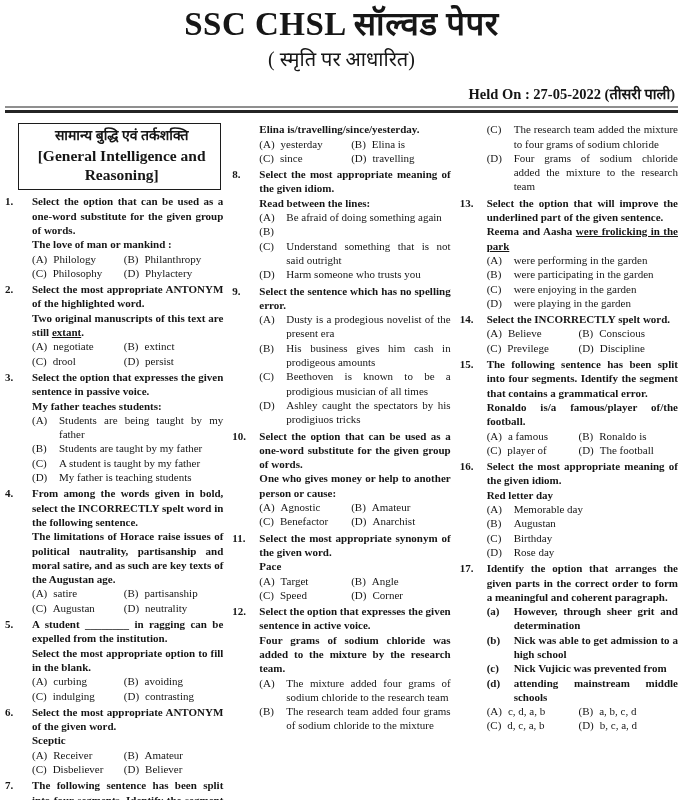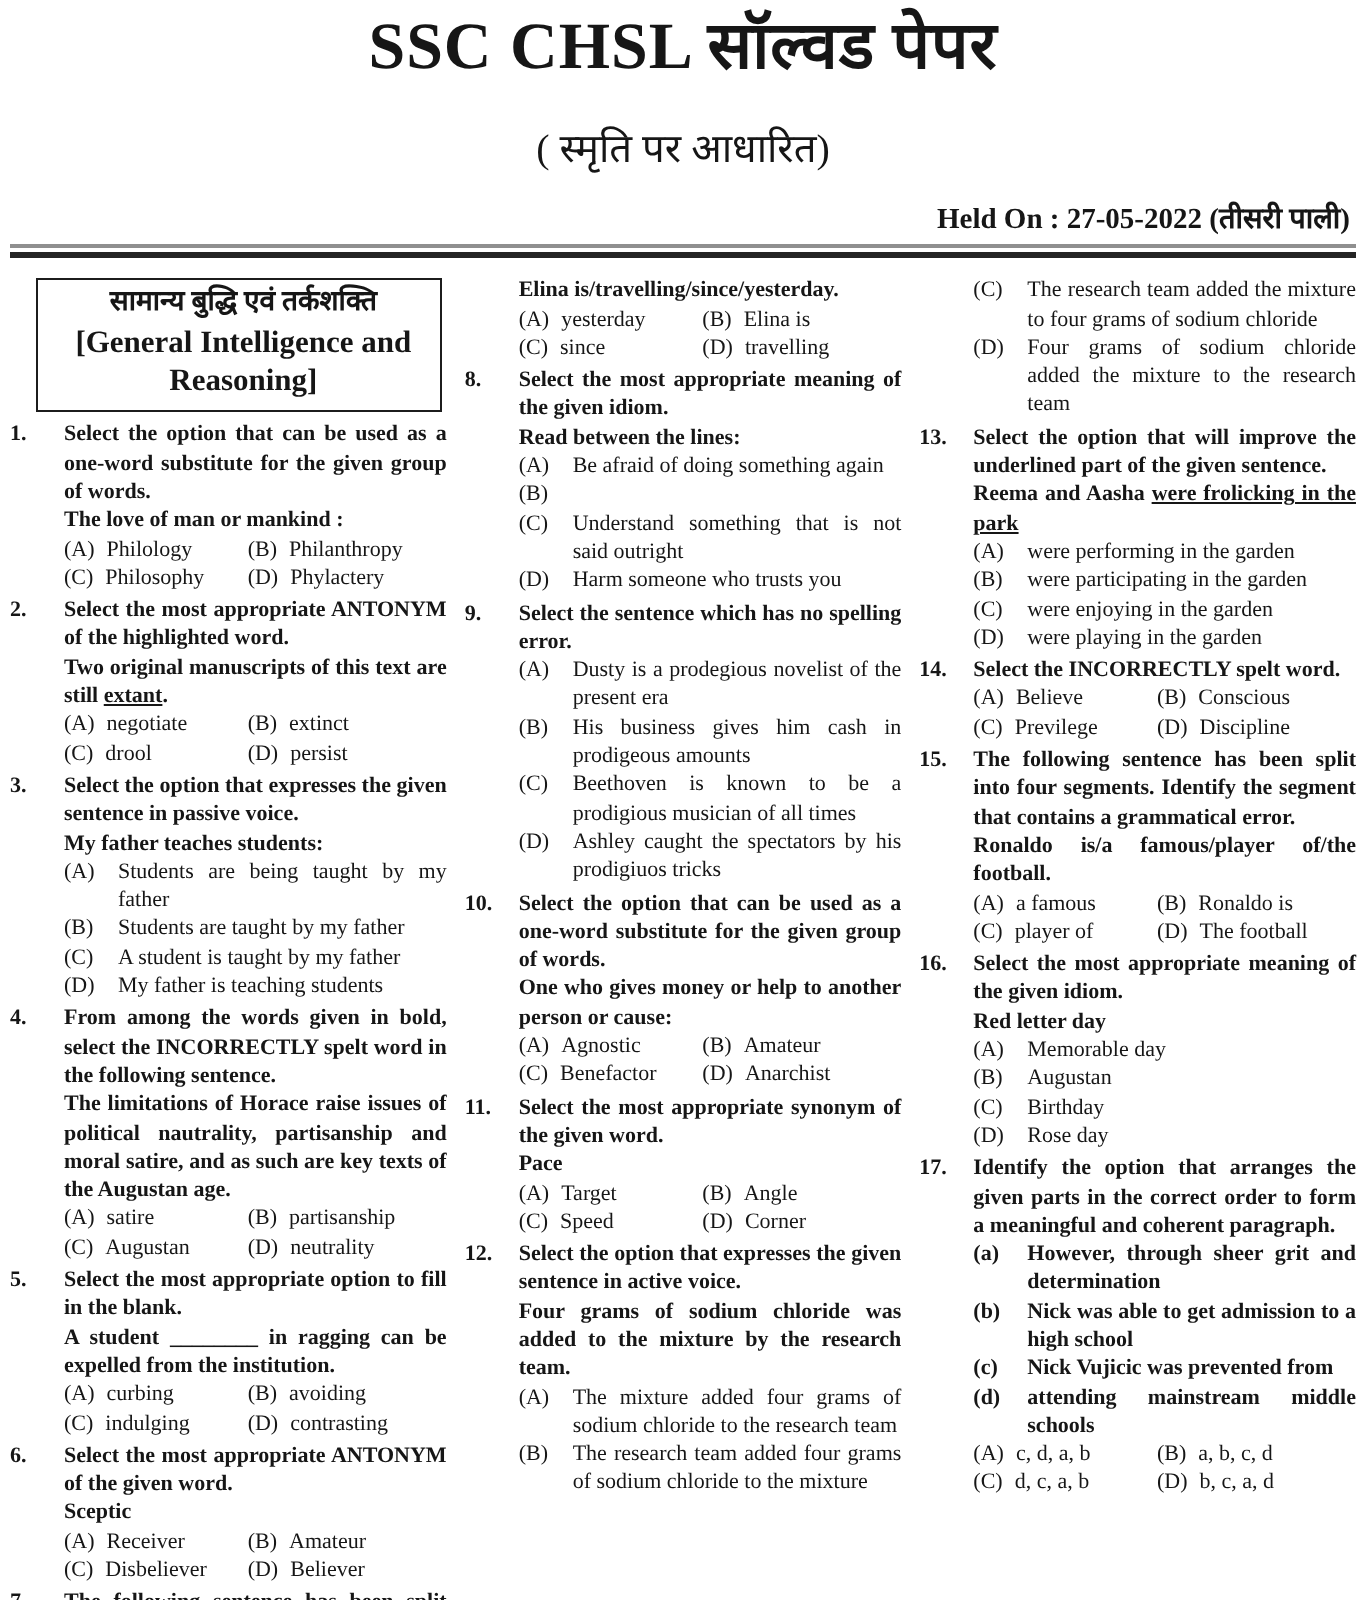--- a/index.html
+++ b/index.html
@@ -7,21 +7,21 @@
   body {
     width:683px; height:800px;
     font-family:"Liberation Serif", serif;
     color:#161616;
     overflow:hidden;
   }
   .page { width:683px; height:800px; padding:6px 5px 0 5px; overflow:hidden; background:#fff; }
 
   
   .hdr-title { text-align:center; font-size:33px; font-weight:bold; letter-spacing:.5px; line-height:1.1; }
-  .hdr-sub   { text-align:center; font-size:20px; margin-top:18px; }
+  .hdr-sub   { text-align:center; font-size:20px; margin-top:3px; }
   .held-on   { text-align:right; font-weight:bold; font-size:14.5px; margin-top:11px; padding-right:3px; }
   .rule      { height:7px; border-top:2.5px solid #8f8f8f; border-bottom:3px solid #242424; margin-top:3px; }
 
   
   .columns { display:flex; gap:9px; margin-top:9px; }
   .col { flex:1 1 0; min-width:0; }
 
   
   .secbox { border:1.6px solid #1c1c1c; text-align:center; font-weight:bold;
             padding:2px 0 5px 4px; margin:1px 2px 4px 13px; }
@@ -165,22 +165,22 @@
               <div class="opt-cell">
                 <span class="lab">(D)</span>
                 <span class="otxt">neutrality</span>
               </div>
             </div>
           </div>
         </div>
         <div class="qblock">
           <div class="qnum">5.</div>
           <div class="qbody">
+            <div class="para b"><span>A student ________ in ragging can be expelled from the institution.</span></div>
             <div class="para b"><span>Select the most appropriate option to fill in the blank.</span></div>
-            <div class="para b"><span>A student ________ in ragging can be expelled from the institution.</span></div>
             <div class="opt-row">
               <div class="opt-cell">
                 <span class="lab">(A)</span>
                 <span class="otxt">curbing</span>
               </div>
               <div class="opt-cell">
                 <span class="lab">(B)</span>
                 <span class="otxt">avoiding</span>
               </div>
             </div>

